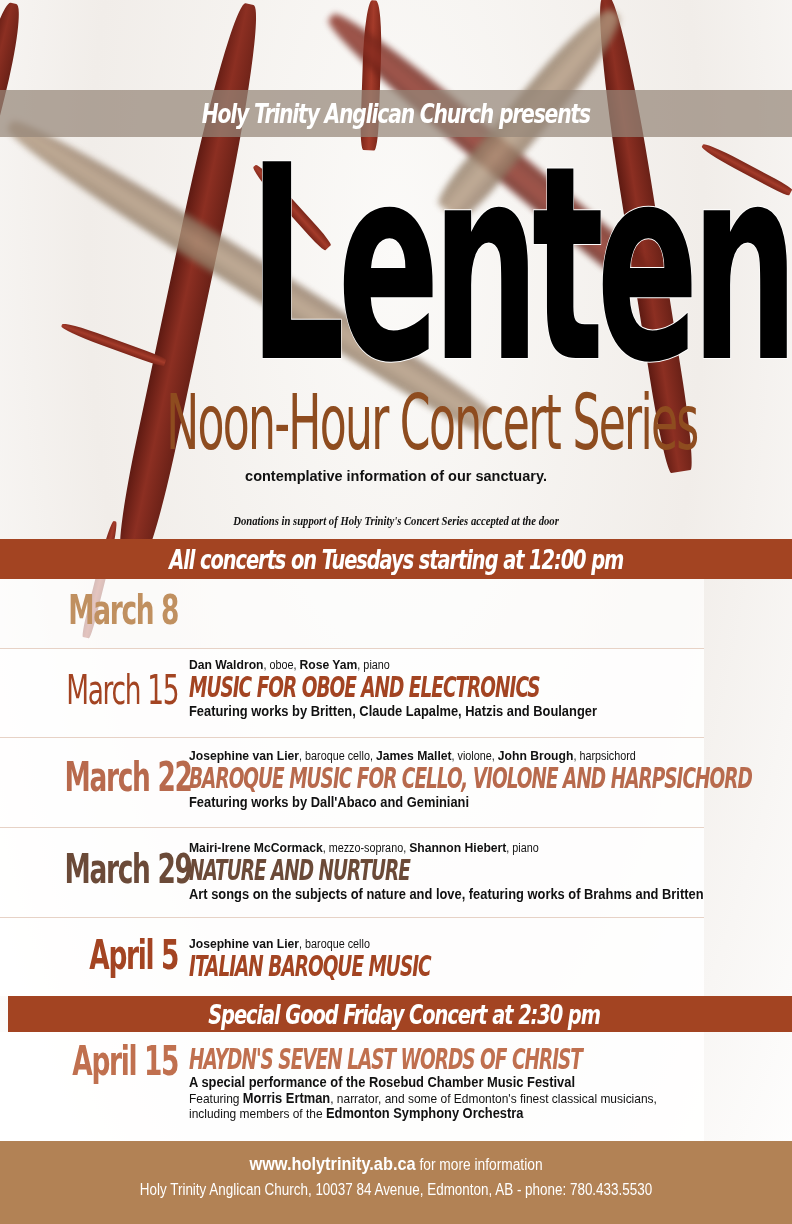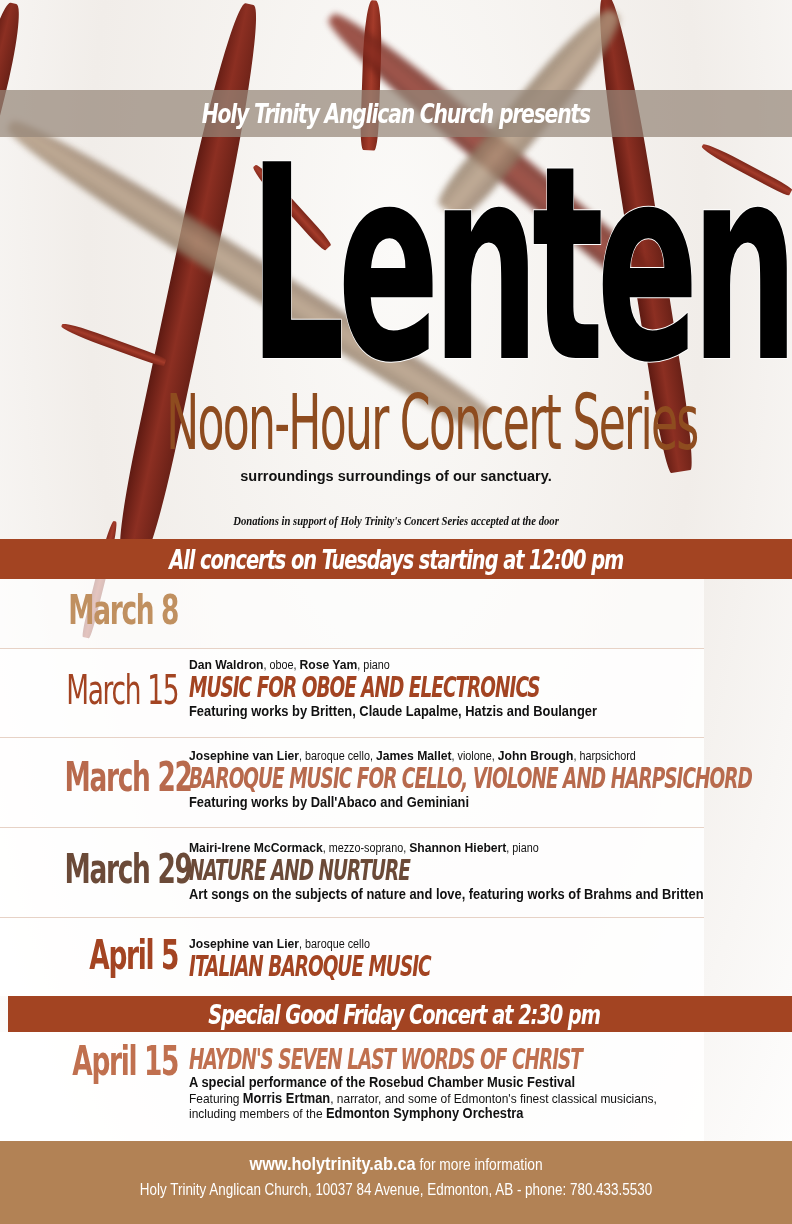--- a/index.html
+++ b/index.html
@@ -89,21 +89,21 @@
 </div>
 
 <div class="presents-band">
   <span class="presents-text">Holy Trinity Anglican Church presents</span>
 </div>
 
 <div class="title-lenten">Lenten</div>
 <div class="subtitle">Noon-Hour Concert Series</div>
 
 <div class="intro">
-  <div>surroundings surroundings of our sanctuary.</div>
+  <div>contemplative information of our sanctuary.</div>
 </div>
 <div class="donations">Donations in support of Holy Trinity's Concert Series accepted at the door</div>
 
 <div class="banner" style="top:539px;justify-content:center;">
   <span class="banner-text">All concerts on Tuesdays starting at 12:00 pm</span>
 </div>
 
 <div class="row divider" style="top:579px;height:70px;background:rgba(255,255,255,0.7);">
   <div class="date bold" style="top:8px;color:#c09060;">March 8</div>
 </div>

